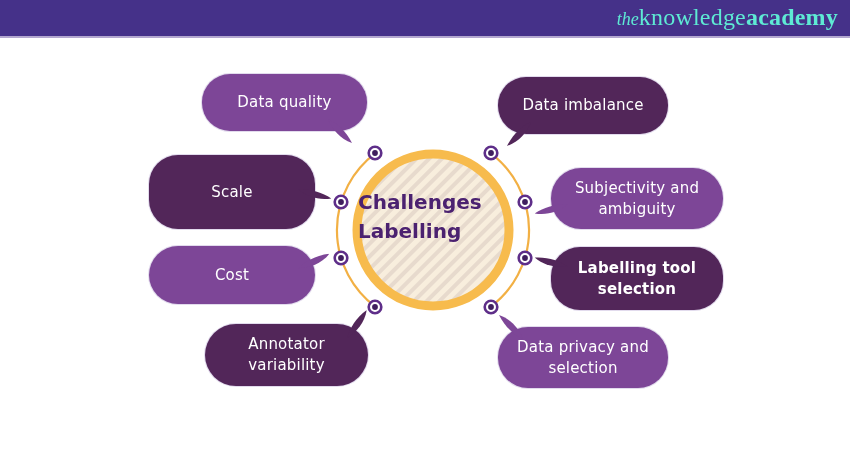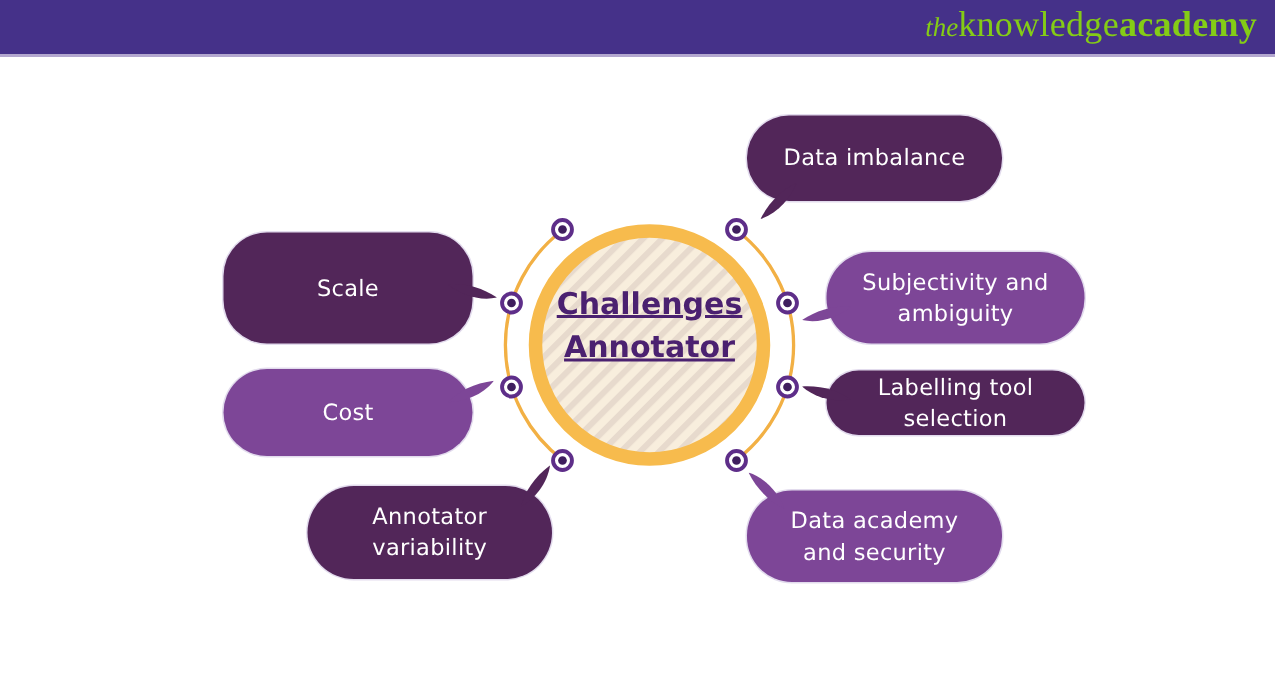--- a/index.html
+++ b/index.html
@@ -2,21 +2,21 @@
 <html><head>
 <meta charset="utf-8">
 <style>
   html,body{margin:0;padding:0;background:#ffffff;}
   .stage{position:relative;width:850px;height:450px;background:#ffffff;overflow:hidden;
          font-family:"DejaVu Sans",sans-serif;}
 
   
   .banner{position:absolute;left:0;top:0;width:850px;height:36px;background:#453189;
           border-bottom:2px solid #b3a7cf;display:flex;align-items:center;justify-content:flex-end;}
-  .logo{color:#84cc16;font-family:"Liberation Serif",serif;padding-right:12px;line-height:36px;white-space:nowrap;}
+  .logo{color:#5eead4;font-family:"Liberation Serif",serif;padding-right:12px;line-height:36px;white-space:nowrap;}
   .logo .lt{font-style:italic;font-size:18px;}
   .logo .lk{font-size:24px;font-weight:400;letter-spacing:0.2px;}
   .logo .la{font-size:24px;font-weight:700;letter-spacing:0.2px;}
 
   
   .bubble{position:absolute;display:flex;align-items:center;justify-content:center;
           text-align:center;color:#ffffff;font-size:15px;font-weight:500;line-height:21px;
           letter-spacing:0.2px;box-shadow:0 0 0 1px rgba(190,175,215,0.45);}
   .bubble.medium{background:#7d4697;}
   .bubble.dark{background:#522659;}
@@ -31,31 +31,31 @@
   .b-scale{left:149px;top:155px;width:166px;height:74px;border-radius:29px;}
   .b-scale .tail{right:-13px;top:26px;transform:rotate(-30deg);}
   .b-cost{left:149px;top:246px;width:166px;height:58px;border-radius:29px;}
   .b-cost .tail{right:-12px;top:2px;transform:rotate(-70deg);}
   .b-annotator{left:205px;top:324px;width:163px;height:62px;border-radius:31px;}
   .b-annotator .tail{right:-2px;top:-13px;transform:rotate(-100deg);}
   .b-imbalance{left:498px;top:77px;width:170px;height:57px;border-radius:28px;}
   .b-imbalance .tail{left:8px;bottom:-13px;transform:scaleX(-1);}
   .b-subjectivity{left:551px;top:168px;width:172px;height:61px;border-radius:30px;}
   .b-subjectivity .tail{left:-13px;top:28px;transform:scaleX(-1) rotate(-30deg);}
-  .b-labelling{left:551px;top:247px;width:172px;height:43px;border-radius:29px;}
+  .b-labelling{left:551px;top:247px;width:172px;height:63px;border-radius:29px;font-weight:bold;}
   .b-labelling .tail{left:-13px;top:2px;transform:scaleX(-1) rotate(-60deg);}
   .b-privacy{left:498px;top:327px;width:170px;height:61px;border-radius:30px;}
   .b-privacy .tail{left:0px;top:-13px;transform:rotate(180deg);}
 
   .bubble .label{position:relative;z-index:2;padding:0 18px;}
 
   
   .hub-svg{position:absolute;left:325px;top:120px;}
-  .hub-title{position:absolute;left:358px;top:188px;width:150px;text-align:center;
-             color:#4b2170;font-size:20px;font-weight:700;line-height:29px;text-decoration:underline;}
+  .hub-title{position:absolute;left:358px;top:188px;width:150px;text-align:left;
+             color:#4b2170;font-size:20px;font-weight:700;line-height:29px;}
 </style>
 </head>
 <body>
 
 <div class="stage">
 
   <div class="banner">
     <div class="logo">
       <span class="lt">the</span><span class="lk">knowledge</span><span class="la">academy</span>
     </div>
@@ -103,23 +103,27 @@
         <circle cx="200" cy="138" r="2.9" fill="#3f1e5e"></circle>
       </g>
     <g>
         <circle cx="166" cy="187" r="6.3" fill="#fff" stroke="#5e2e89" stroke-width="2.6"></circle>
         <circle cx="166" cy="187" r="2.9" fill="#3f1e5e"></circle>
       </g>
   </svg>
 
   <div class="hub-title">
     <div>Challenges</div>
-    <div>Annotator</div>
+    <div>Labelling</div>
   </div>
 
+  <div class="bubble medium b-quality">
+    <div class="tail"></div>
+    <span class="label">Data quality</span>
+  </div>
   <div class="bubble dark b-scale">
     <div class="tail"></div>
     <span class="label">Scale</span>
   </div>
   <div class="bubble medium b-cost">
     <div class="tail"></div>
     <span class="label">Cost</span>
   </div>
   <div class="bubble dark b-imbalance">
     <div class="tail"></div>
@@ -133,16 +137,16 @@
   <div class="bubble medium b-subjectivity">
     <div class="tail"></div>
     <span class="label">Subjectivity and ambiguity</span>
   </div>
   <div class="bubble dark b-labelling">
     <div class="tail"></div>
     <span class="label">Labelling tool selection</span>
   </div>
   <div class="bubble medium b-privacy">
     <div class="tail"></div>
-    <span class="label">Data academy and security</span>
+    <span class="label">Data privacy and selection</span>
   </div>
 
 </div>
 
 </body></html>

